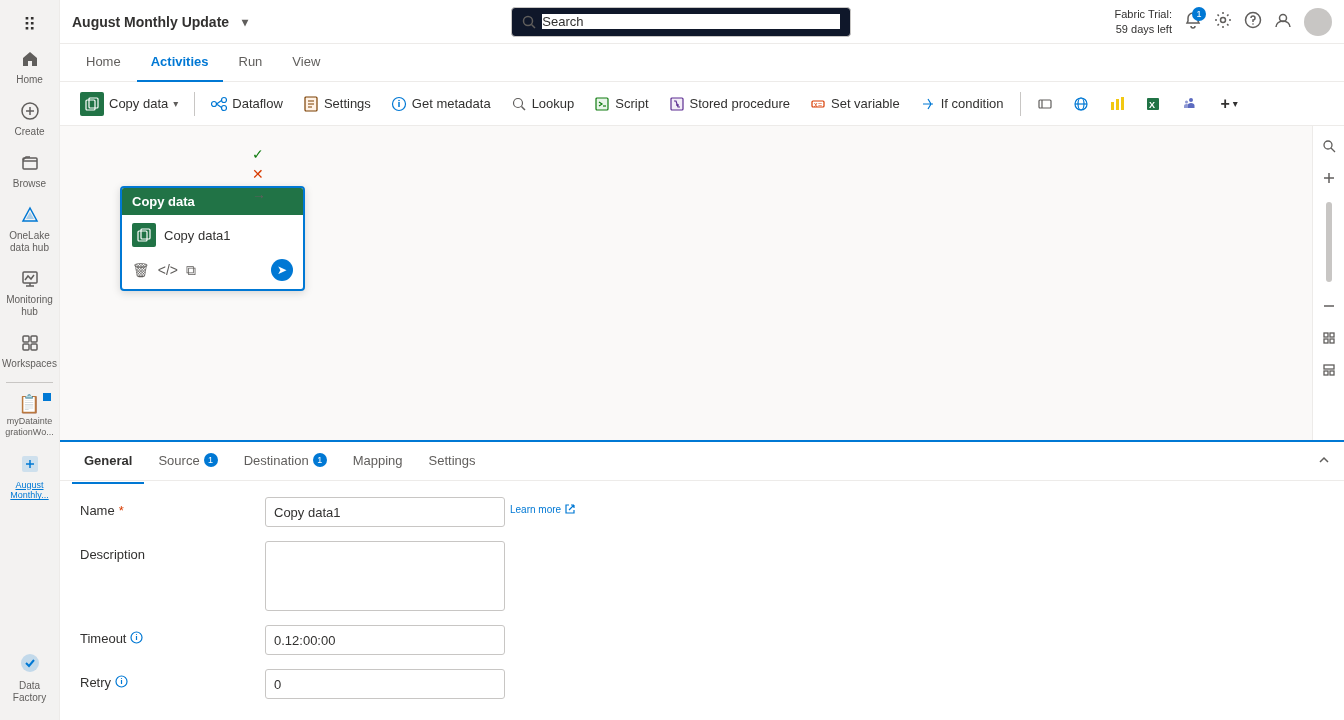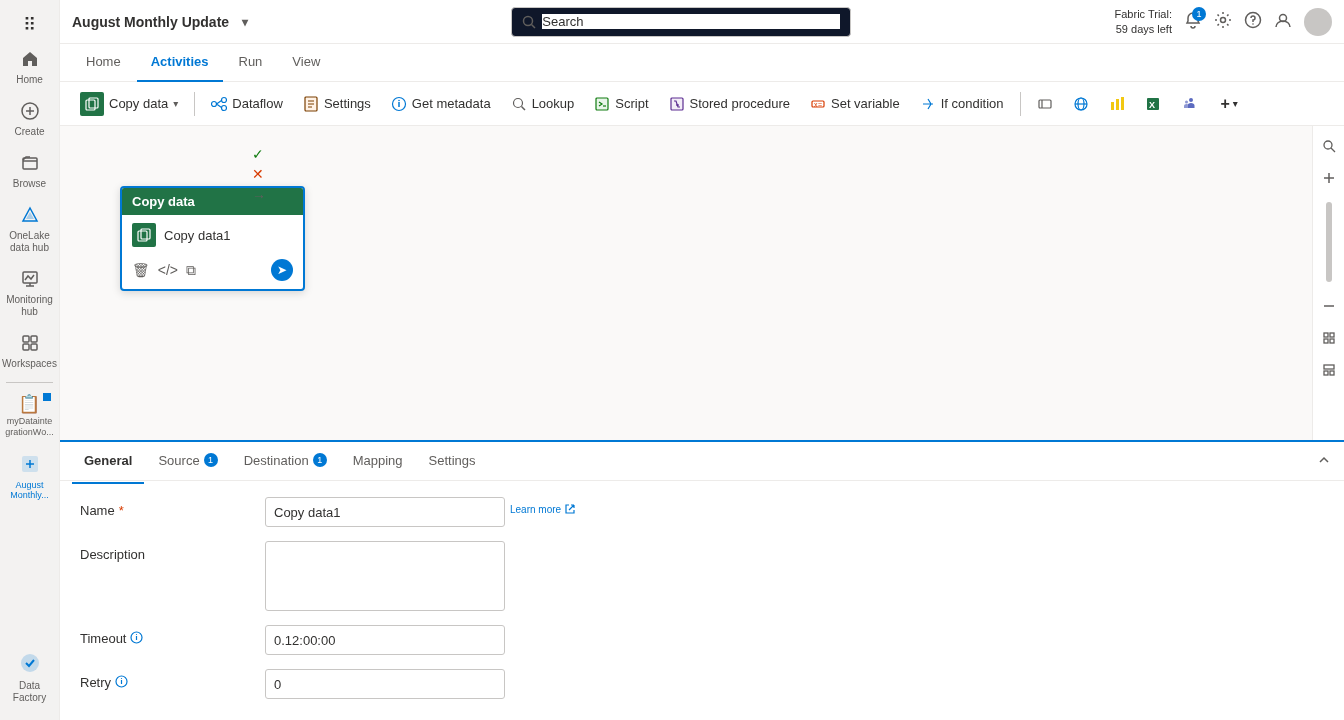--- a/index.html
+++ b/index.html
@@ -480,21 +480,21 @@
     <span class="sidebar-label" style="font-size:9px;">myDatainte<br>grationWo...</span>
     <span style="position:absolute;top:6px;right:8px;width:8px;height:8px;background:#0078d4;border-radius:50;display:block;"></span>
   </div>
   <div class="sidebar-item active">
     <span class="sidebar-icon" style="color:#0078d4;">
       <svg width="20" height="20" viewBox="0 0 20 20">
           <rect x="2" y="2" width="16" height="16" rx="2" fill="#0078d4" opacity="0.15"></rect>
           <path d="M6 10h8M10 6v8" stroke="#0078d4" stroke-width="1.5"></path>
         </svg>
     </span>
-    <span class="sidebar-label" style="color:#0078d4;font-size:9px;">August<br>Monthly...</span>
+    <span class="sidebar-label" style="color:#0078d4;font-size:9px;text-decoration:underline;">August<br>Monthly...</span>
   </div>
   <div class="sidebar-item df-sidebar-bottom" style="margin-top:auto;">
     <span class="sidebar-icon">
       <svg width="22" height="22" viewBox="0 0 22 22">
           <circle cx="11" cy="11" r="9" fill="#0078d4" opacity="0.2"></circle>
           <path d="M7 11l3 3 5-6" stroke="#0078d4" stroke-width="2" fill="none"></path>
         </svg>
     </span>
     <span class="sidebar-label">Data Factory</span>
   </div>

